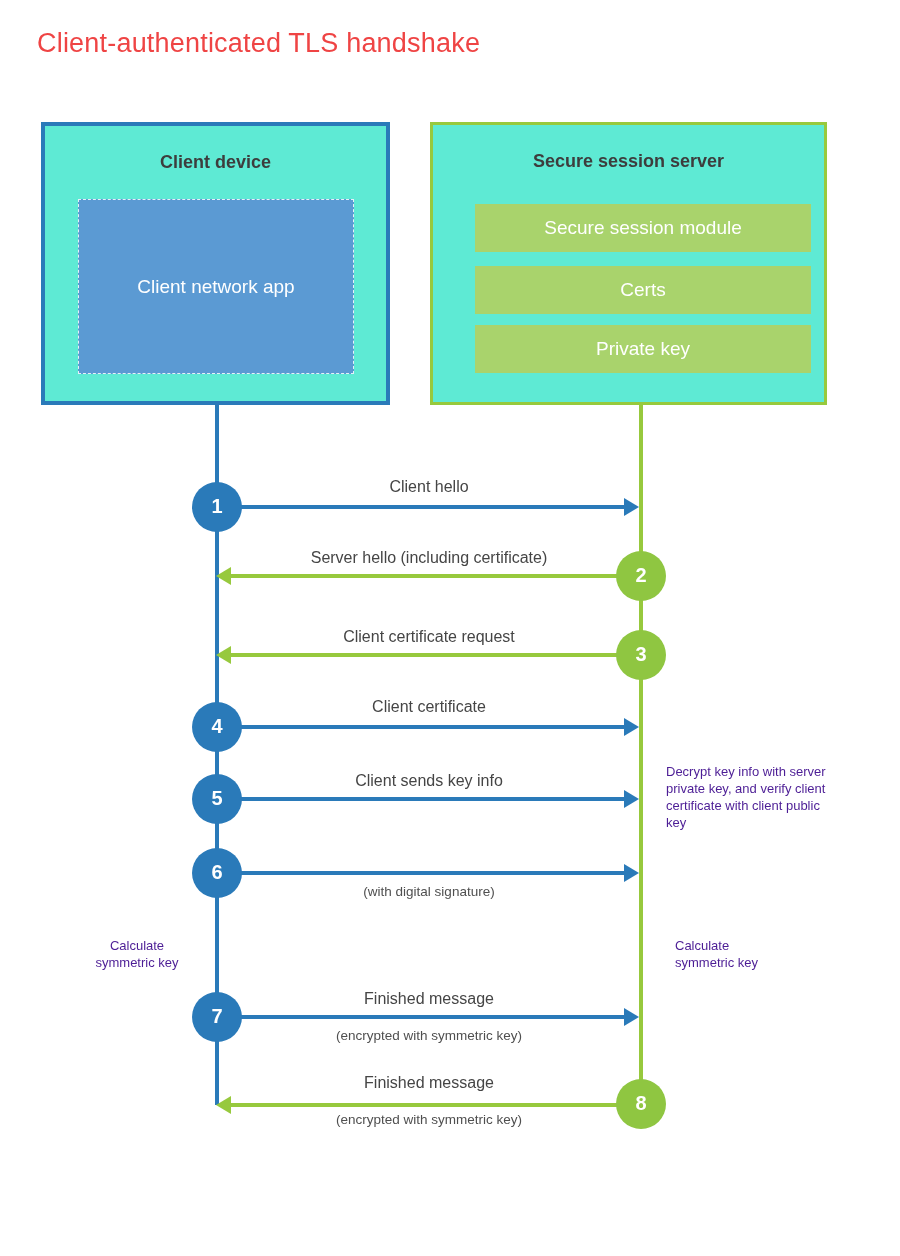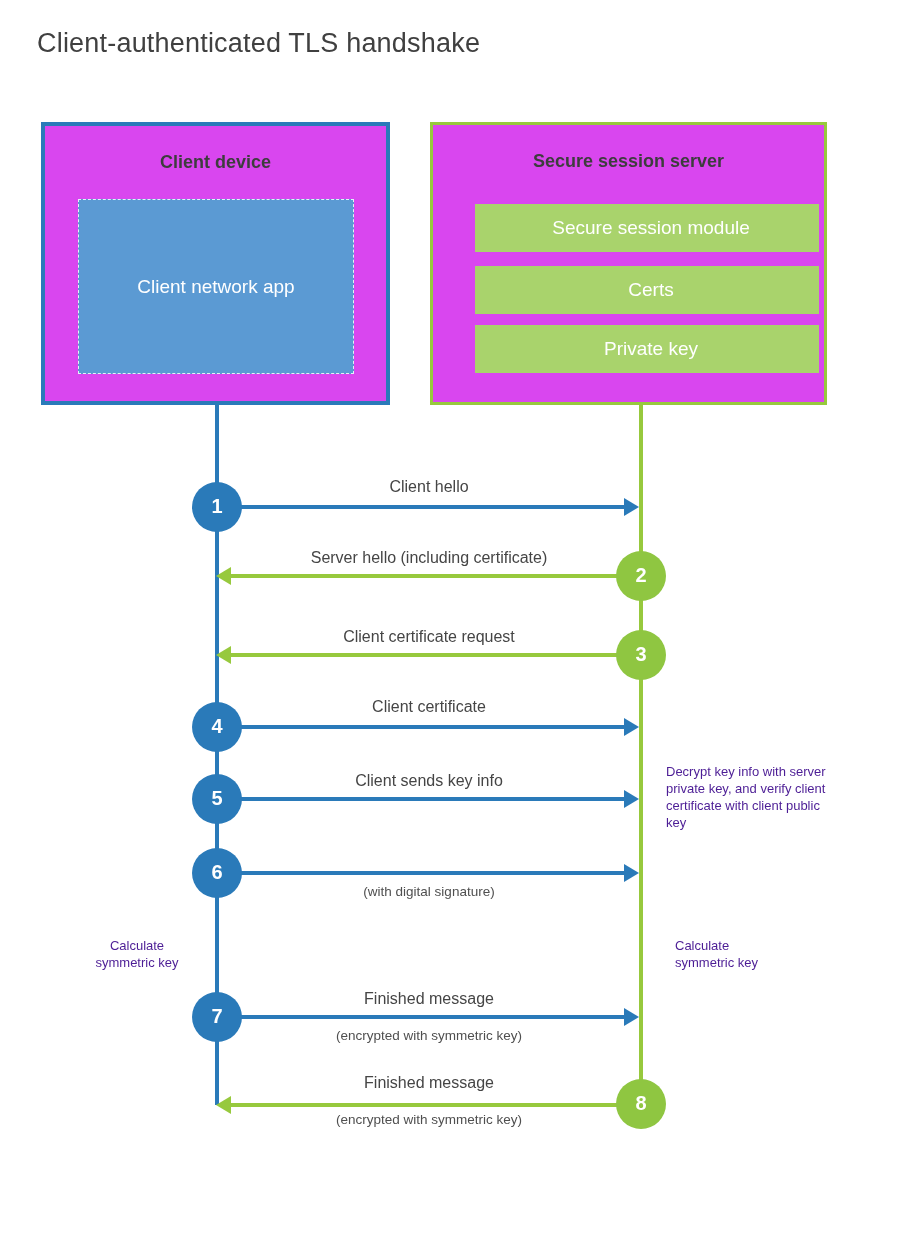--- a/index.html
+++ b/index.html
@@ -2,39 +2,39 @@
 <html><head>
 <meta charset="utf-8">
 <style>
   html,body{margin:0;padding:0;background:#ffffff;}
   .canvas{
     position:relative;width:900px;height:1256px;background:#ffffff;overflow:hidden;
     font-family:"Liberation Sans","DejaVu Sans",sans-serif;
   }
   .page-title{
     position:absolute;left:37px;top:28px;font-size:27px;font-weight:300;
-    color:#404040;letter-spacing:0.2px;margin:0;
+    color:#ef4444;letter-spacing:0.2px;margin:0;
   }
   
-  .outer-box{position:absolute;top:122px;height:283px;background:#d946ef;box-sizing:border-box;}
+  .outer-box{position:absolute;top:122px;height:283px;background:#5eead4;box-sizing:border-box;}
   .client-box{left:41px;width:349px;border:4px solid #2a7ab9;}
   .server-box{left:430px;width:397px;border:3px solid #97c93d;}
   .box-title{
     position:absolute;left:0;right:0;top:26px;text-align:center;
     font-size:18px;font-weight:700;color:#3d3d3d;
   }
   .app-box{
     position:absolute;left:33px;top:73px;width:276px;height:175px;
     background:#5b9ad3;border:1px dashed rgba(255,255,255,0.85);box-sizing:border-box;
     display:flex;align-items:center;justify-content:center;text-align:center;
   }
   .app-box span{color:#ffffff;font-size:19px;line-height:26px;width:180px;display:inline-block;}
   .server-bar{
     position:absolute;left:42px;width:336px;height:48px;background:#a9d36c;
-    color:#ffffff;font-size:19px;text-align:center;line-height:48px;padding-left:8px;
+    color:#ffffff;font-size:19px;text-align:center;line-height:48px;
   }
   
   .vline{position:absolute;top:405px;width:4px;height:700px;}
   .vline.blue{left:215px;background:#2a7ab9;}
   .vline.green{left:639px;background:#97c93d;}
   
   .circle{
     position:absolute;width:50px;height:50px;border-radius:50%;
     color:#fff;font-size:20px;font-weight:700;text-align:center;line-height:49px;
   }

